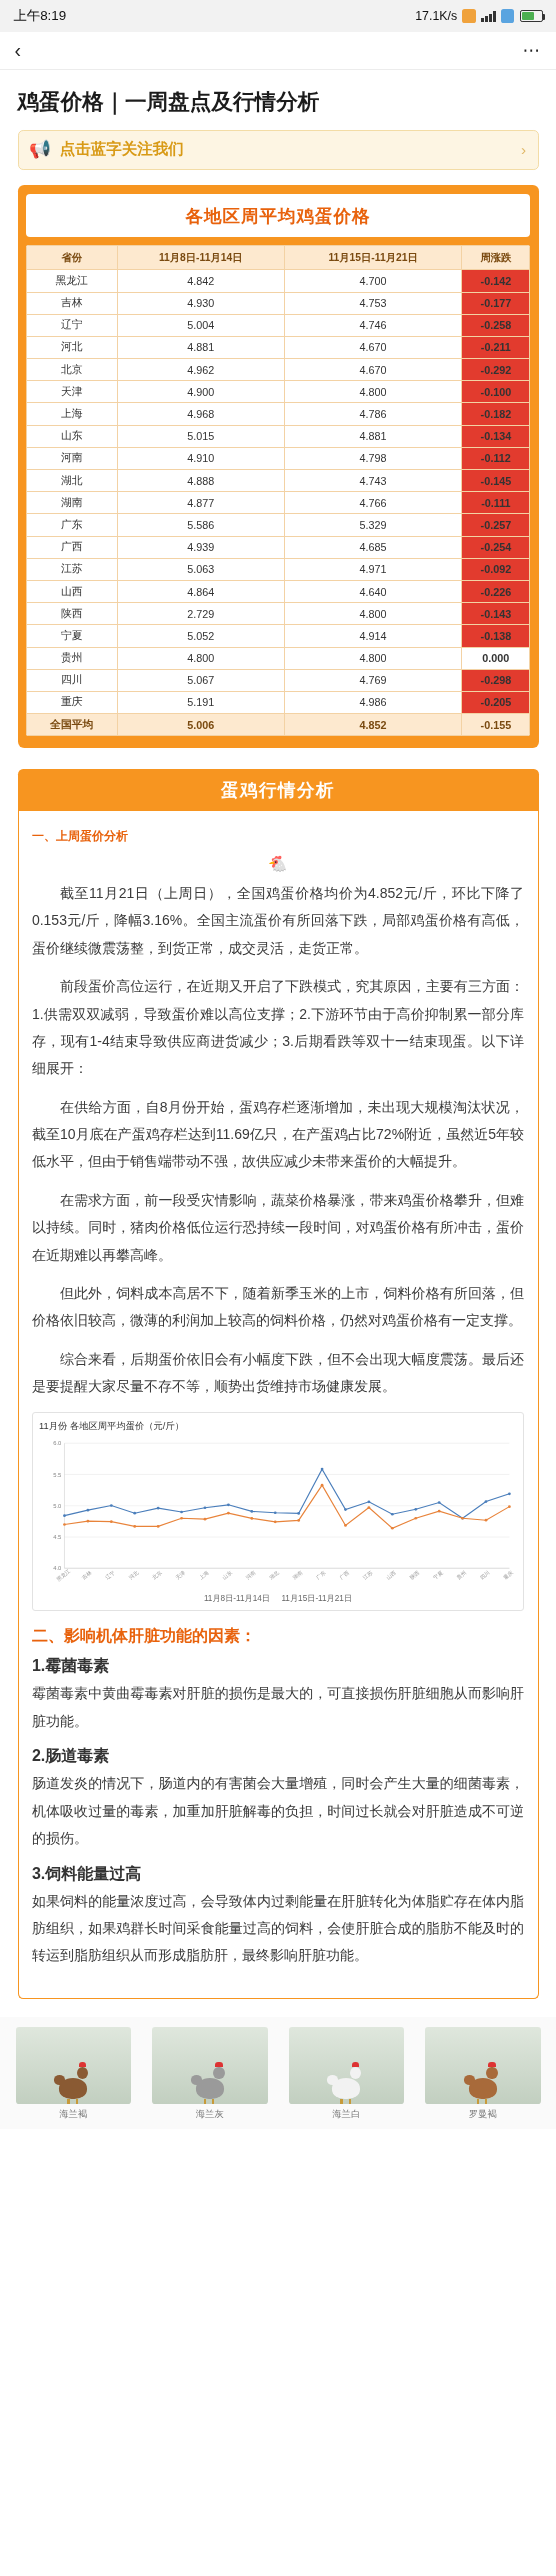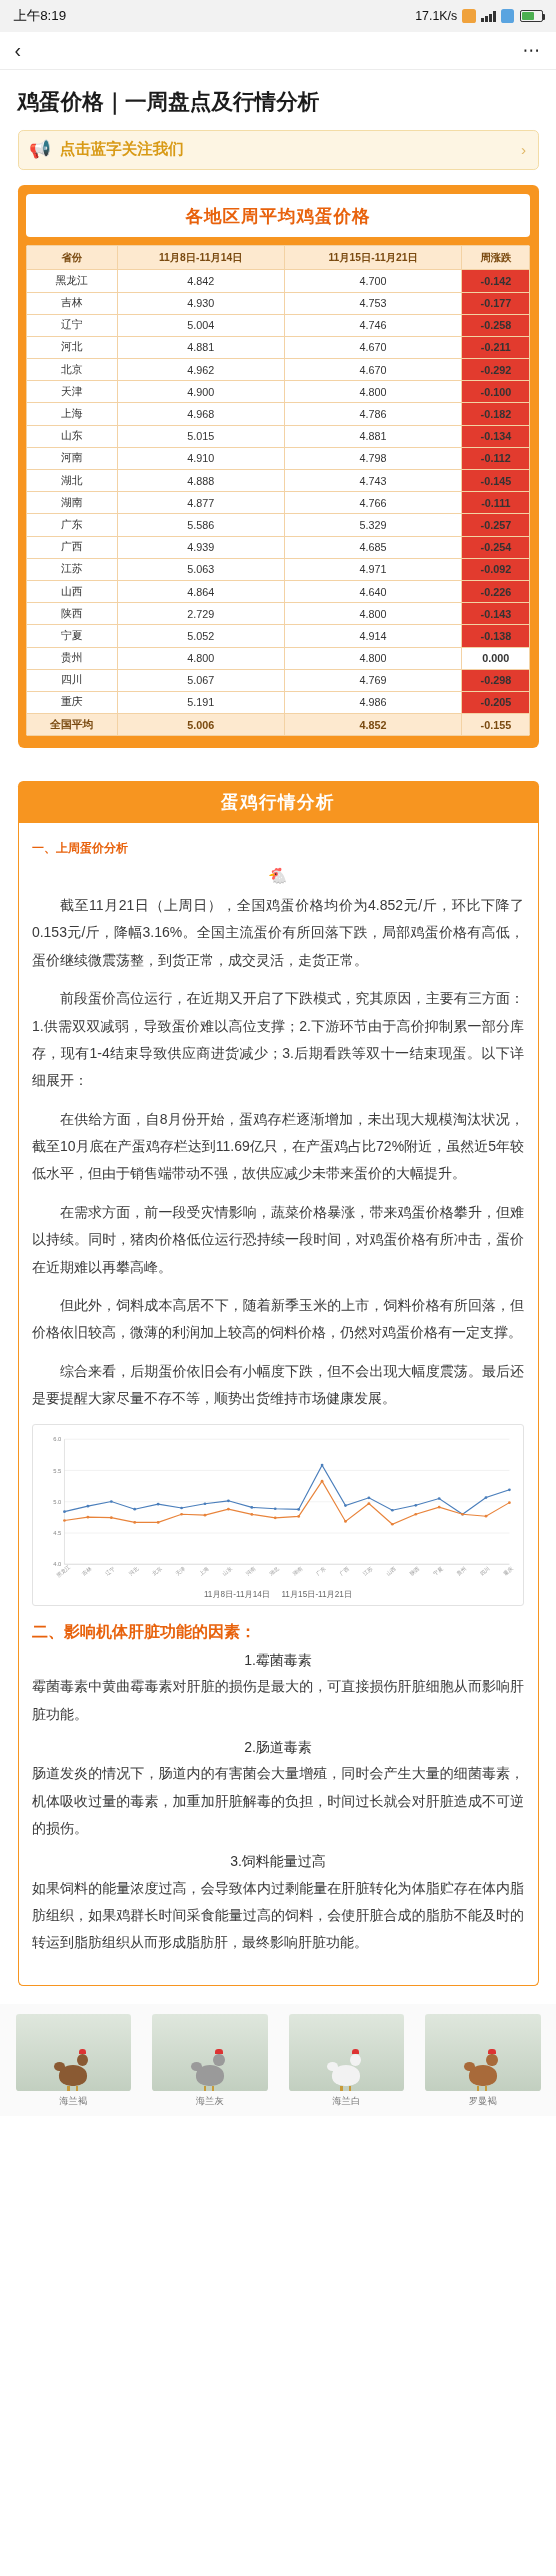--- a/index.html
+++ b/index.html
@@ -79,21 +79,21 @@
   }
   .follow .horn { font-size: 17.5px; }
   .follow .txt { color: #d89a16; font-size: 15.5px; font-weight: bold; }
   .follow .arrow { margin-left: auto; color: #e0b766; font-size: 15.5px; }
 
   
   .card {
     background: #f79520;
     border-radius: 6.2px;
     padding: 9.3px 8.2px 11.3px 8.2px;
-    margin-bottom: 33px;
+    margin-bottom: 21px;
   }
   .card-head {
     background: #ffffff;
     color: #e8620c;
     font-size: 17.5px;
     font-weight: bold;
     text-align: center;
     padding: 9.3px 0;
     border-radius: 4.1px;
     margin-bottom: 8.2px;
@@ -177,21 +177,21 @@
   .chart-wrap svg { width: 100%; height: 100%; display: block; }
   .chart-legend { font-size: 8.2px; color: #666; text-align: center; margin-top: 2.1px; }
 
   
   .h2b {
     color: #e8620c;
     font-size: 16px;
     font-weight: bold;
     margin: 15.5px 0 9.3px 0;
   }
-  .h3 { font-size: 14px; font-weight: normal; color: #333; margin: 8.2px 0 3.1px 0; text-align: center; }
+  .h3 { font-size: 16px; font-weight: bold; color: #333; margin: 8.2px 0 3.1px 0; }
 
   
   .photos {
     display: flex;
     gap: 21px;
     padding: 10.3px 15.5px 8.2px 15.5px;
     background: #fafafa;
   }
   .photo {
     flex: 1;
@@ -403,20 +403,21 @@
     <div class="chick-deco">🐔</div>
 
     <p class="para">截至11月21日（上周日），全国鸡蛋价格均价为4.852元/斤，环比下降了0.153元/斤，降幅3.16%。全国主流蛋价有所回落下跌，局部鸡蛋价格有高低，蛋价继续微震荡整，到货正常，成交灵活，走货正常。</p>
     <p class="para">前段蛋价高位运行，在近期又开启了下跌模式，究其原因，主要有三方面：1.供需双双减弱，导致蛋价难以高位支撑；2.下游环节由于高价抑制累一部分库存，现有1-4结束导致供应商进货减少；3.后期看跌等双十一结束现蛋。以下详细展开：</p>
     <p class="para">在供给方面，自8月份开始，蛋鸡存栏逐渐增加，未出现大规模淘汰状况，截至10月底在产蛋鸡存栏达到11.69亿只，在产蛋鸡占比72%附近，虽然近5年较低水平，但由于销售端带动不强，故供应减少未带来蛋价的大幅提升。</p>
     <p class="para">在需求方面，前一段受灾情影响，蔬菜价格暴涨，带来鸡蛋价格攀升，但难以持续。同时，猪肉价格低位运行恐持续一段时间，对鸡蛋价格有所冲击，蛋价在近期难以再攀高峰。</p>
     <p class="para">但此外，饲料成本高居不下，随着新季玉米的上市，饲料价格有所回落，但价格依旧较高，微薄的利润加上较高的饲料价格，仍然对鸡蛋价格有一定支撑。</p>
     <p class="para">综合来看，后期蛋价依旧会有小幅度下跌，但不会出现大幅度震荡。最后还是要提醒大家尽量不存不等，顺势出货维持市场健康发展。</p>
 
     <div class="chart-box">
+      <div class="chart-title">11月份 各地区周平均蛋价（元/斤）</div>
       <div class="chart-wrap">
         <svg id="chart-svg" viewBox="0 0 900 300" preserveAspectRatio="none">
             <line x1="48" y1="256" x2="886" y2="256" stroke="#e6e6e6" stroke-width="1"></line>
             <text x="42" y="260" font-size="11" fill="#888" text-anchor="end">4.0</text>
             <line x1="48" y1="195.5" x2="886" y2="195.5" stroke="#e6e6e6" stroke-width="1"></line>
             <text x="42" y="199.5" font-size="11" fill="#888" text-anchor="end">4.5</text>
             <line x1="48" y1="135" x2="886" y2="135" stroke="#e6e6e6" stroke-width="1"></line>
             <text x="42" y="139" font-size="11" fill="#888" text-anchor="end">5.0</text>
             <line x1="48" y1="74.5" x2="886" y2="74.5" stroke="#e6e6e6" stroke-width="1"></line>
             <text x="42" y="78.5" font-size="11" fill="#888" text-anchor="end">5.5</text>

